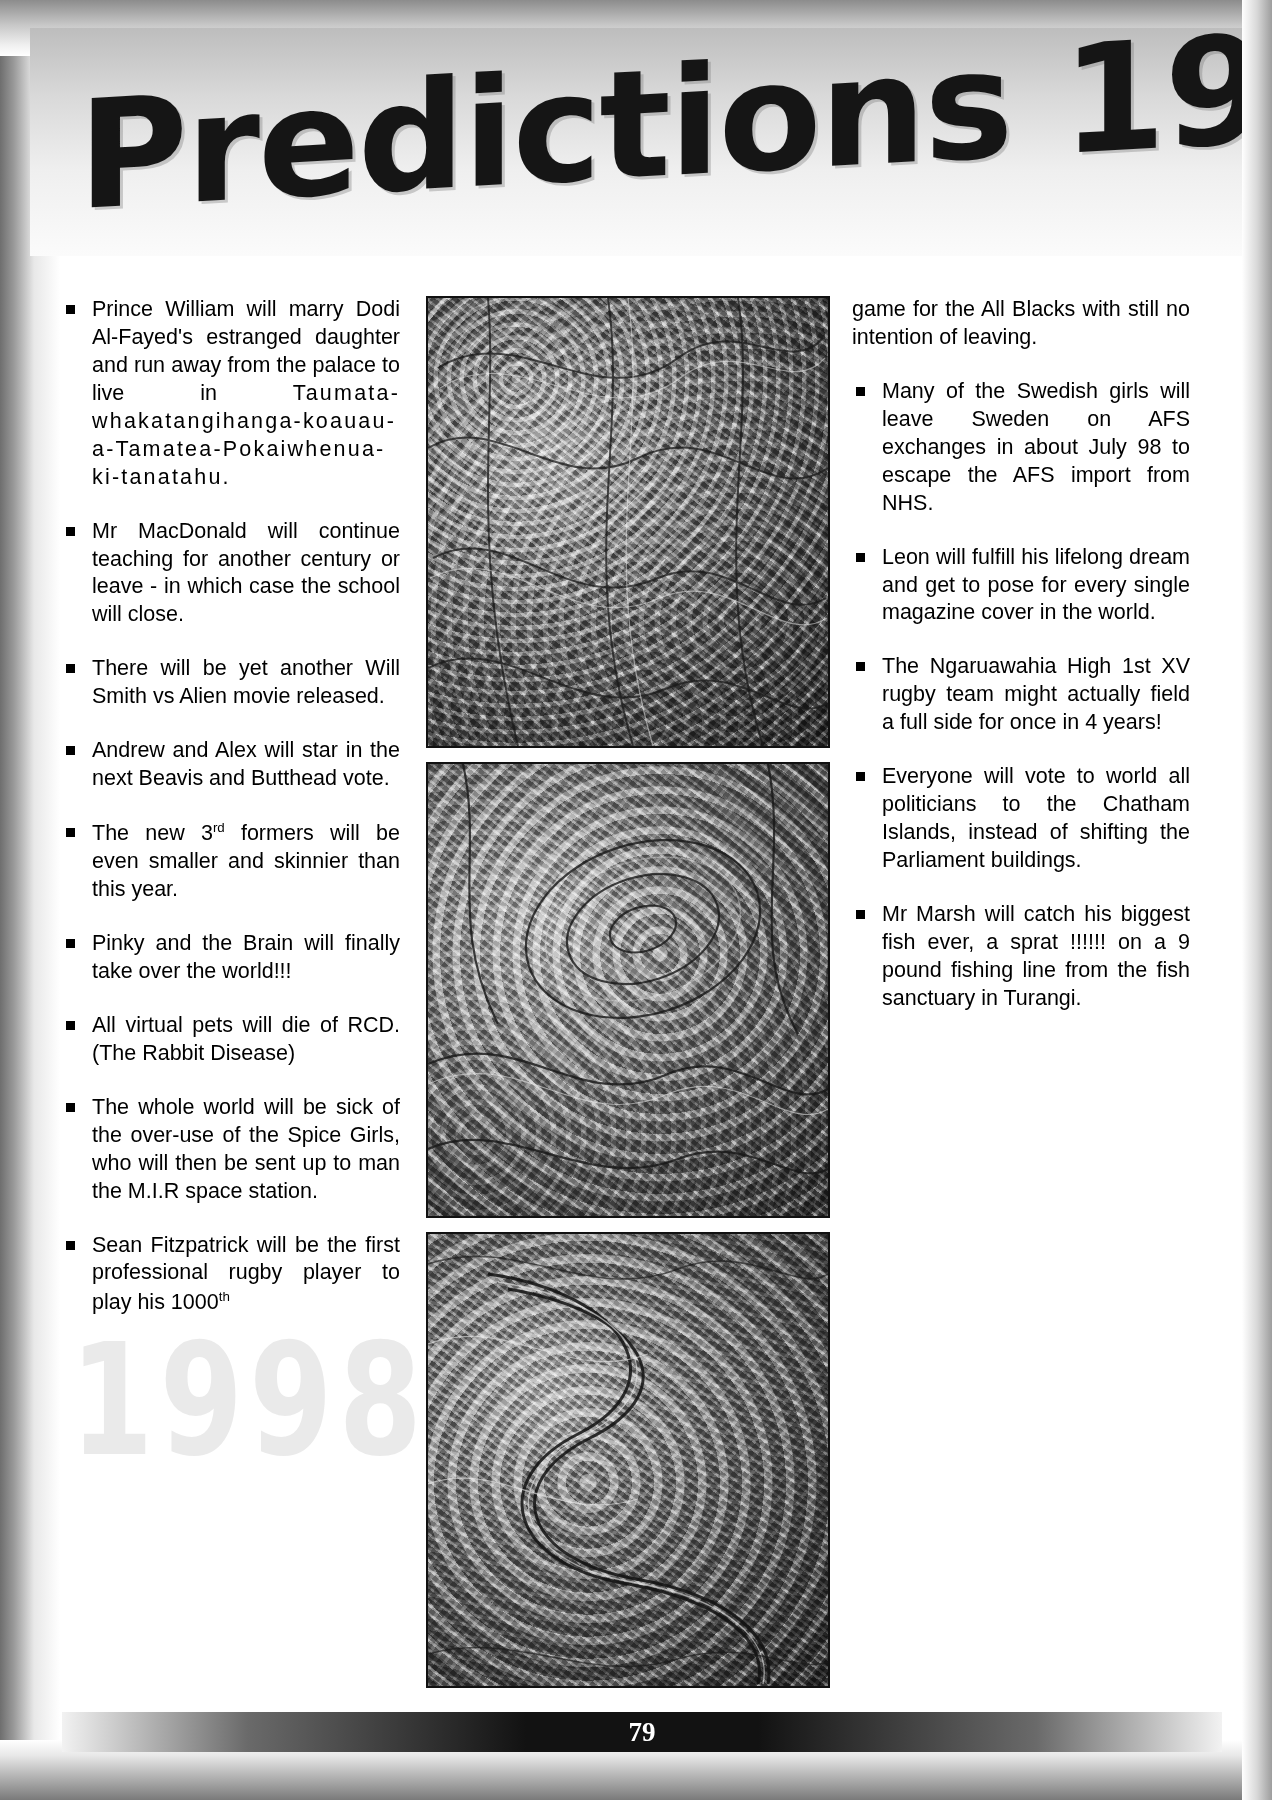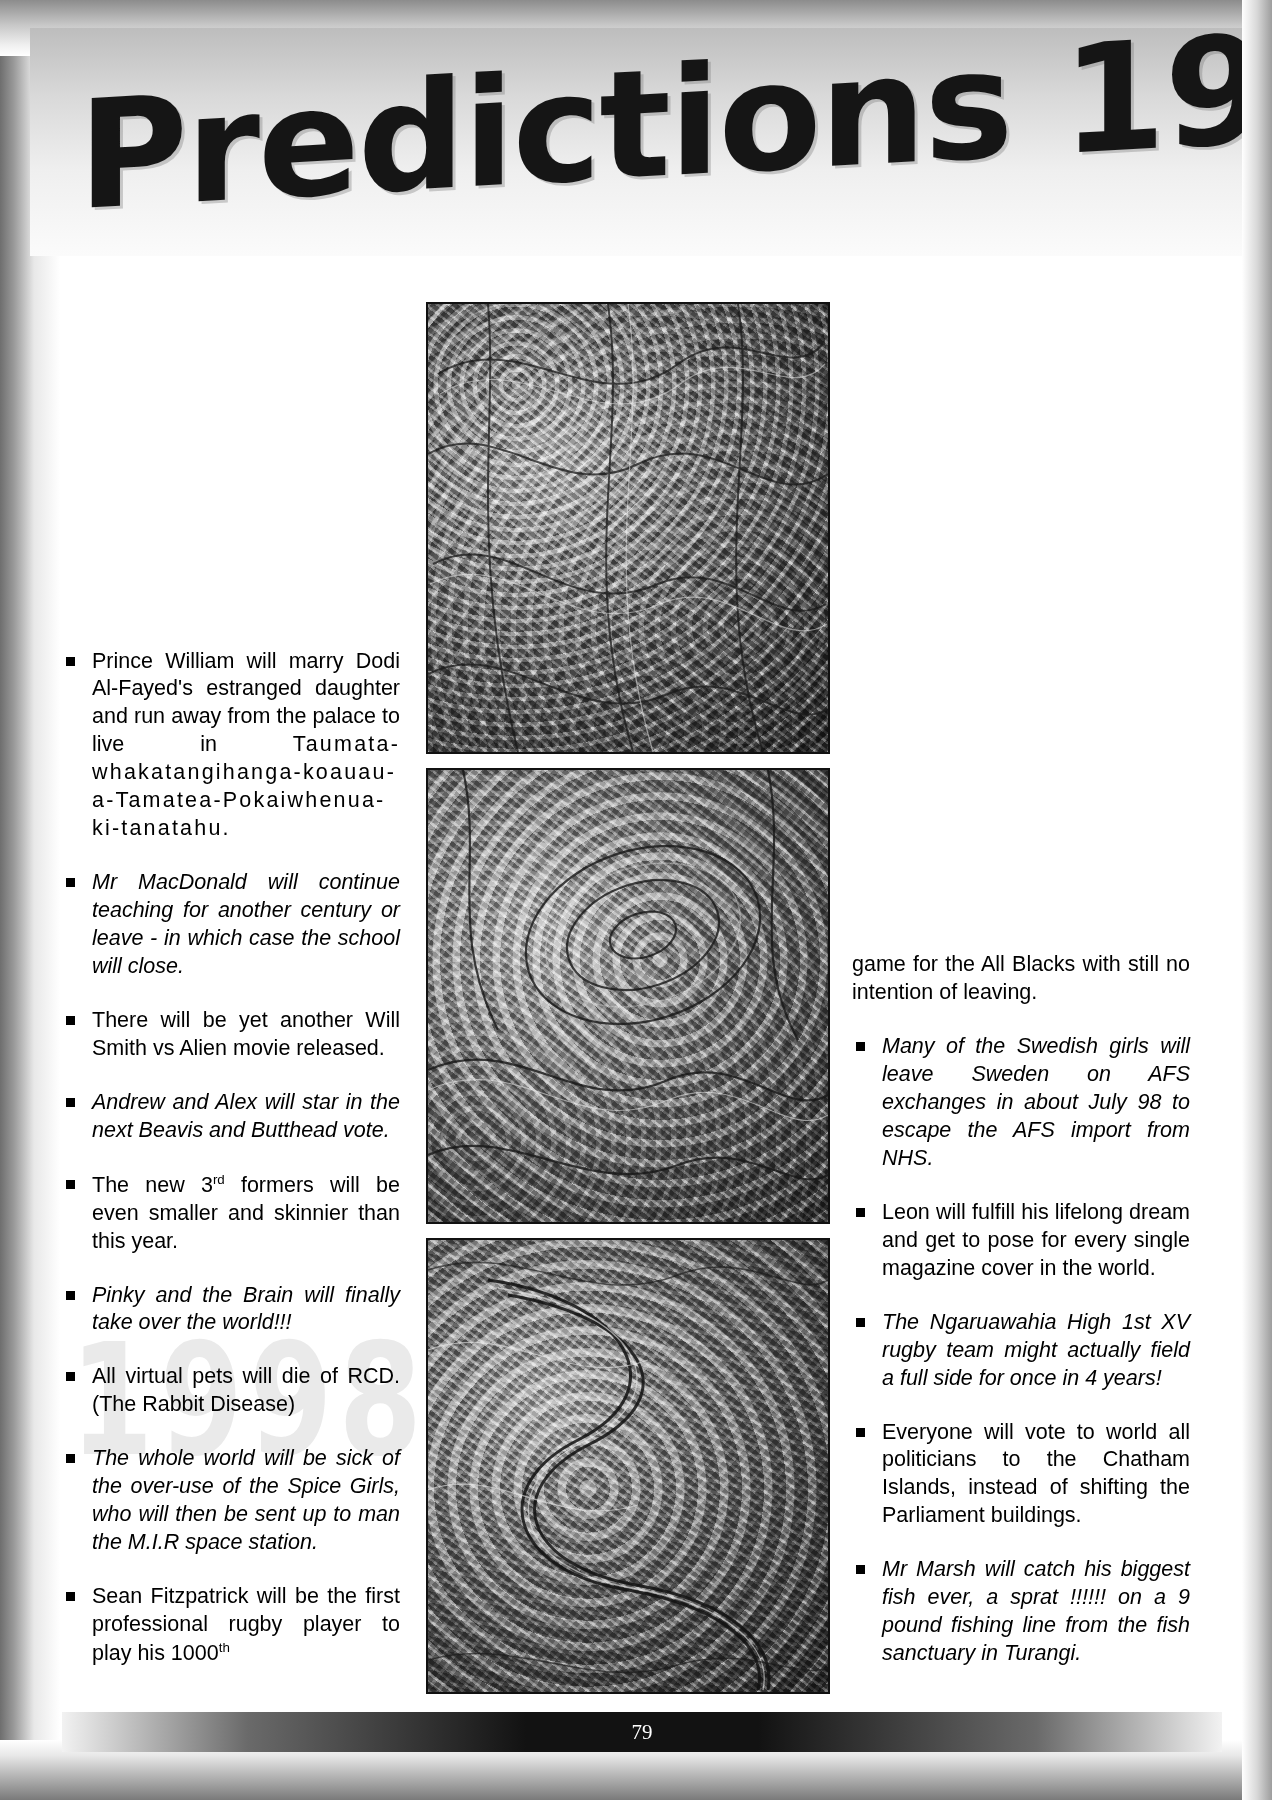--- a/index.html
+++ b/index.html
@@ -63,21 +63,20 @@
     text-shadow: 3px 3px 0 rgba(120,120,120,0.35);
   }
 
   
   .content {
     position: absolute;
     left: 62px; top: 296px;
     width: 1160px; height: 1398px;
     display: flex;
     gap: 26px;
-    align-items: flex-end;
   }
   .col-text {
     width: 338px;
     flex: 0 0 338px;
   }
   .col-images {
     width: 400px;
     flex: 0 0 400px;
     display: flex;
     flex-direction: column;
@@ -101,21 +100,21 @@
   }
   ul.preds li .bullet {
     position: absolute;
     left: 4px;
     top: 9px;
     width: 9px;
     height: 9px;
     background: #000;
     display: block;
   }
-  ul.preds li.ital .txt { font-style: italic; }
+  ul.preds li.ital .txt { }
   .txt sup { font-size: 0.62em; vertical-align: super; }
   .spaced {
     letter-spacing: 2.2px;
     word-spacing: 1px;
   }
 
   
   .art {
     position: relative;
     width: 400px;
@@ -163,22 +162,22 @@
     width: 1160px; height: 40px;
     background: linear-gradient(to right, #f2f2f2 0%, #6a6a6a 16%, #121212 40%, #121212 60%, #6a6a6a 84%, #f2f2f2 100%);
   }
   .folio {
     position: absolute;
     left: 0; top: 0;
     width: 1160px; height: 58px;
     line-height: 40px;
     text-align: center;
     color: #ffffff;
-    font-size: 21px;
-    font-weight: 400;
+    font-size: 27px;
+    font-weight: 700;
     font-family: "Liberation Serif", serif;
   }
   
   .ghost {
     position: absolute;
     left: 70px; bottom: 330px;
     font-size: 120px;
     font-weight: 700;
     color: rgba(150,150,150,0.20);
     letter-spacing: 6px;

